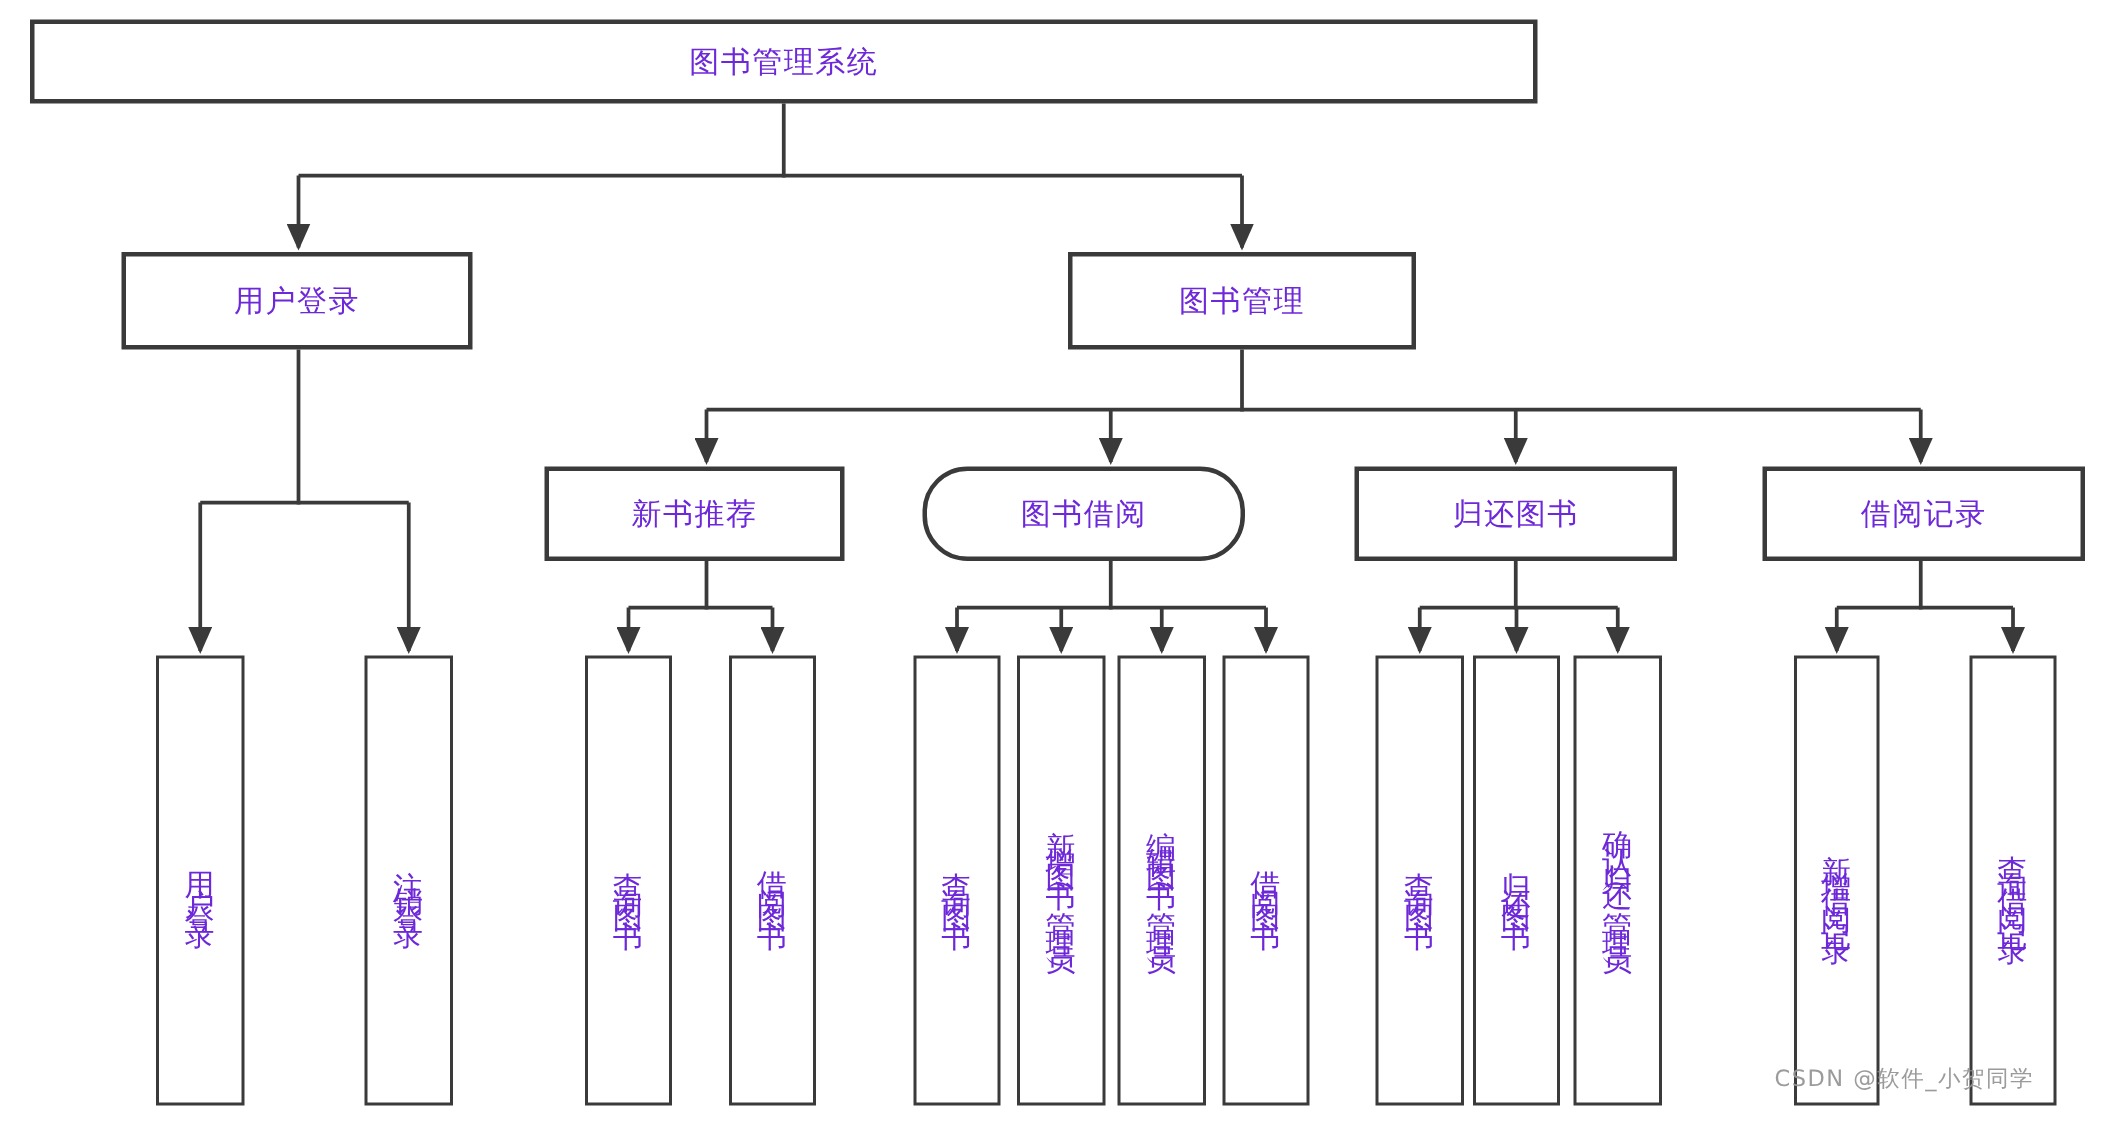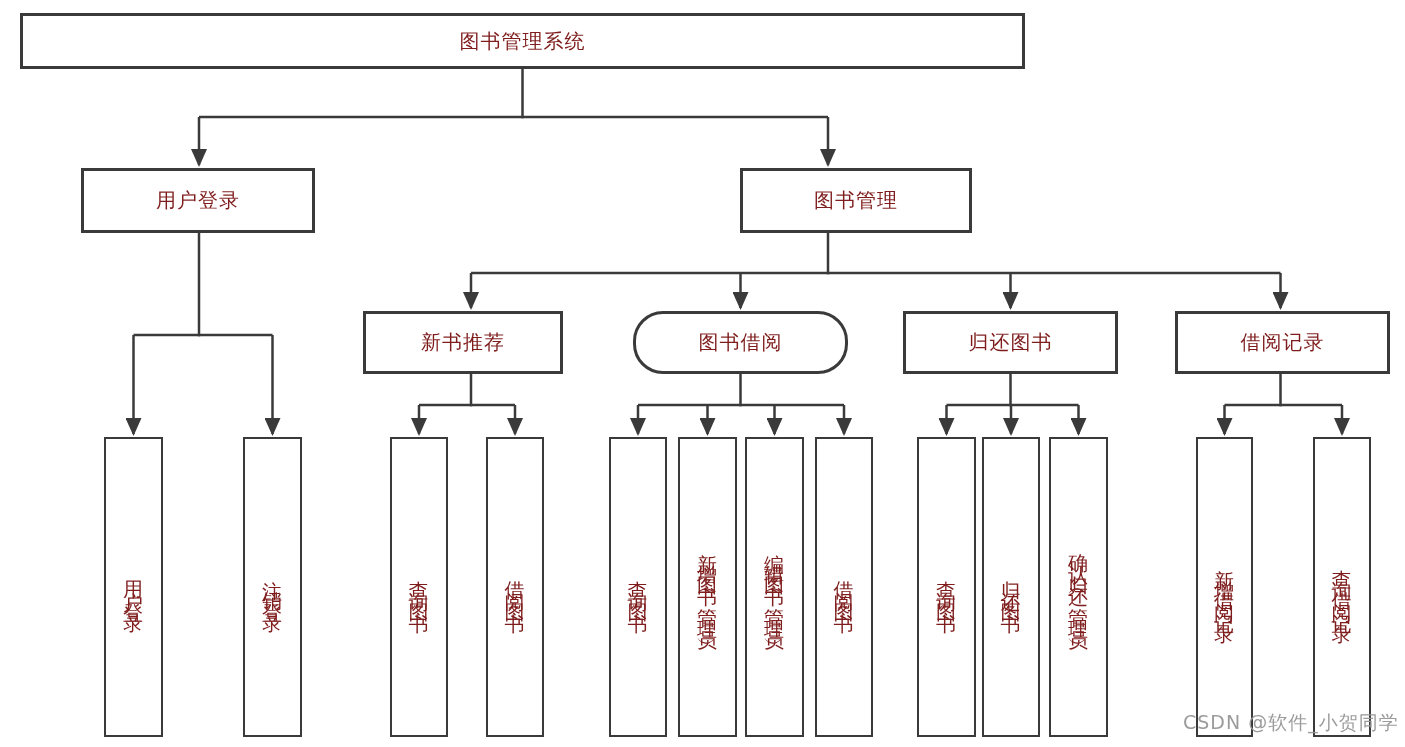--- a/index.html
+++ b/index.html
@@ -21,21 +21,21 @@
     height: 747px;
   }
 
   .node {
     position: absolute;
     background: #ffffff;
     border: 3px solid #3a3a3a;
     display: flex;
     align-items: center;
     justify-content: center;
-    color: #7f1d1d;
+    color: #6d28d9;
     font-size: 20px;
     letter-spacing: 1px;
     white-space: nowrap;
   }
 
   .leaf {
     border-width: 2.5px;
   }
 
   .leaf .vtext {
@@ -43,24 +43,24 @@
     text-orientation: mixed;
     letter-spacing: 11px;
     font-size: 20px;
     line-height: 1;
   }
 
   
   .n-root      { left: 20px;   top: 13px;  width: 1005px; height: 56px; }
 
   .n-l2-login  { left: 81px;   top: 168px; width: 234px;  height: 65px; }
-  .n-l2-mgmt   { left: 712px;  top: 168px; width: 232px;  height: 65px; margin-left: 28px; }
+  .n-l2-mgmt   { left: 712px;  top: 168px; width: 232px;  height: 65px; }
 
   .n-l3-new    { left: 363px;  top: 311px; width: 200px;  height: 63px; }
-  .n-l3-borrow { left: 633px;  top: 311px; width: 215px;  height: 63px; border-radius: 30px; }
+  .n-l3-borrow { left: 615px;  top: 311px; width: 215px;  height: 63px; border-radius: 30px; }
   .n-l3-cur    { left: 903px;  top: 311px; width: 215px;  height: 63px; }
   .n-l3-rec    { left: 1147px; top: 311px; width: 215px;  height: 63px; margin-left: 28px; }
 
   .leaf        { top: 437px; height: 300px; }
   .n-lf-a1 { left: 104px;  width: 59px; }
   .n-lf-a2 { left: 243px;  width: 59px; }
   .n-lf-b1 { left: 390px;  width: 58px; }
   .n-lf-b2 { left: 486px;  width: 58px; }
   .n-lf-c1 { left: 609px;  width: 58px; }
   .n-lf-c2 { left: 678px;  width: 59px; }
@@ -69,21 +69,21 @@
   .n-lf-d1 { left: 917px;  width: 59px; }
   .n-lf-d2 { left: 982px;  width: 58px; }
   .n-lf-d3 { left: 1049px; width: 59px; }
   .n-lf-e1 { left: 1196px; width: 57px; }
   .n-lf-e2 { left: 1313px; width: 58px; }
 
   .watermark {
     position: absolute;
     left: 1183px;
     top: 710px;
-    font-size: 19px;
+    font-size: 15px;
     color: rgba(150, 150, 150, 0.95);
     letter-spacing: 1px;
     white-space: nowrap;
     z-index: 5;
   }
 </style>
 </head>
 <body>
 
 <div class="canvas">

